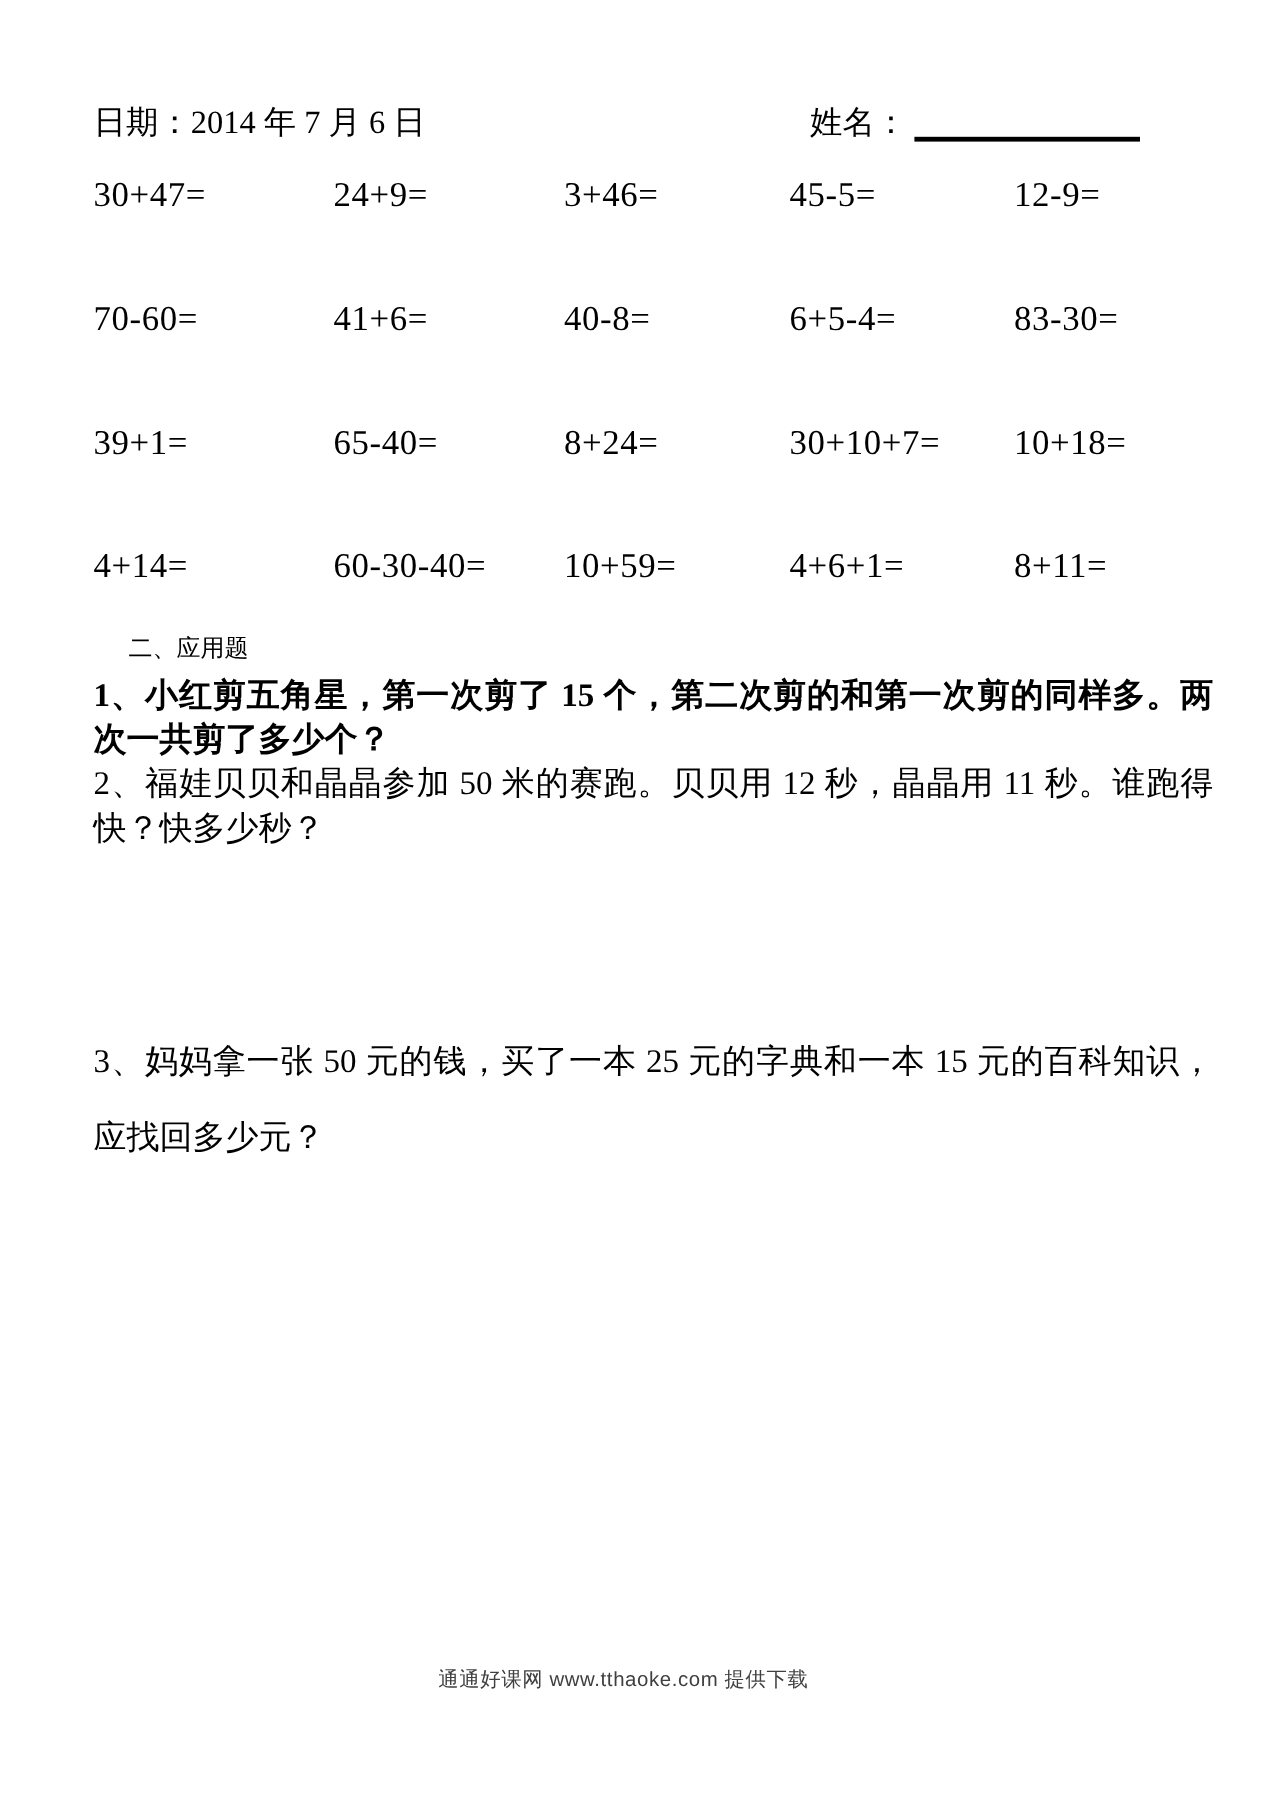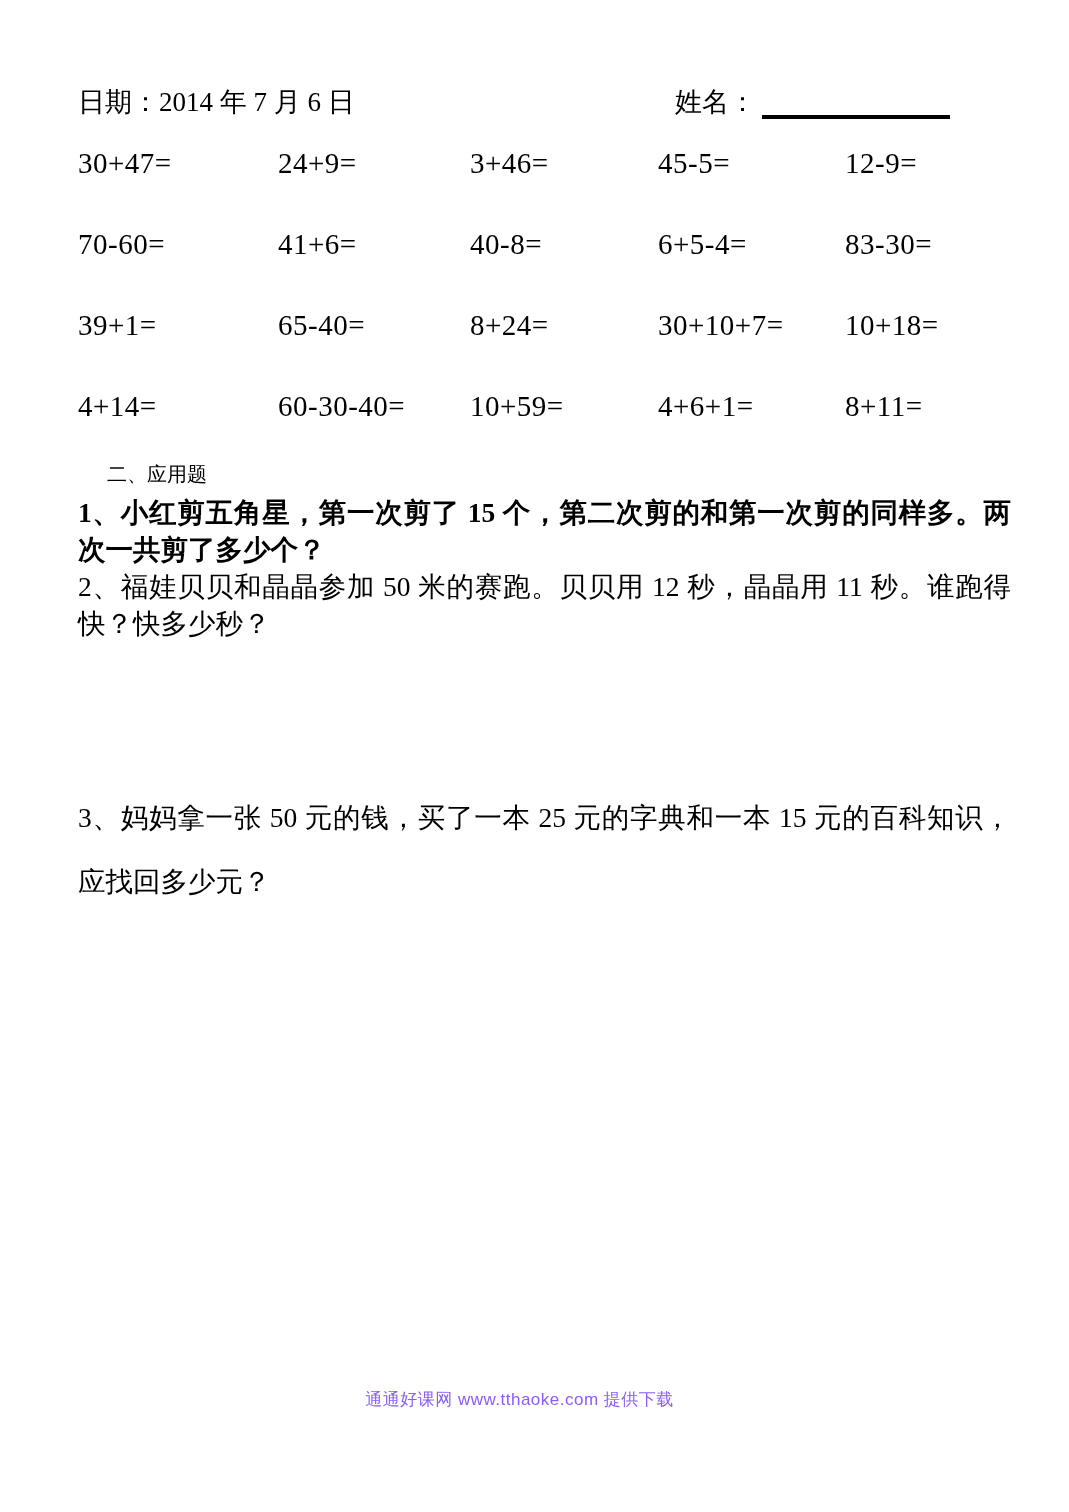--- a/index.html
+++ b/index.html
@@ -32,42 +32,42 @@
     left: 0;
     top: 0;
     white-space: nowrap;
   }
   .name-block {
     position: absolute;
     left: 597px;
     top: 0;
     white-space: nowrap;
     display: flex;
-    align-items: center;
+    align-items: flex-start;
   }
   .name-underline {
     display: inline-block;
     width: 188px;
     height: 30px;
     border-bottom: 4px solid #000;
     margin-left: 6px;
   }
   
   .section1-title {
     margin-top: 13px;
     font-size: 27px;
     height: 33px;
   }
   
   .calc-grid {
     margin-top: 17px;
     display: grid;
     grid-template-columns: 200px 192px 188px 187px 166px;
     grid-auto-rows: 32px;
-    row-gap: 49px;
+    row-gap: 71px;
     font-size: 29px;
     letter-spacing: 0.5px;
   }
   .calc-cell {
     white-space: nowrap;
   }
   
   .section2-title {
     margin-top: 39px;
     font-size: 20px;
@@ -85,21 +85,21 @@
   .problem-3 { margin-top: 144px; line-height: 64px; }
   
   .footer {
     position: absolute;
     left: 0;
     top: 1388px;
     width: 1039px;
     text-align: center;
     font-size: 17px;
     font-family: "Liberation Sans", "DejaVu Sans", sans-serif;
-    color: #8b5cf6;
+    color: #404040;
     letter-spacing: 0.5px;
   }
 </style>
 </head>
 <body>
 
 <div class="sheet">
 
   <div class="header-row">
     <span class="date-label">日期：2014 年 7 月 6 日</span>

